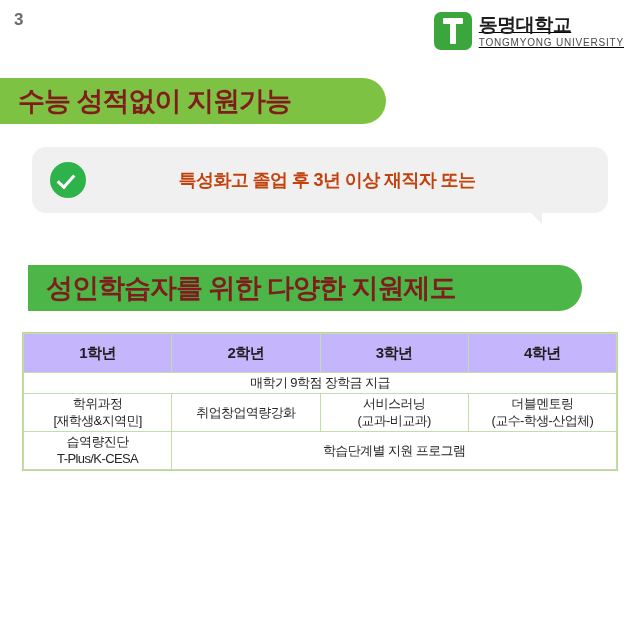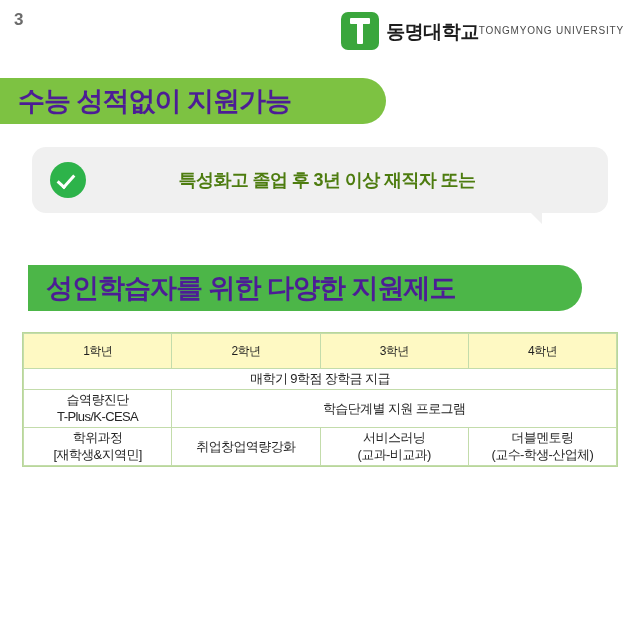--- a/index.html
+++ b/index.html
@@ -58,22 +58,23 @@
     position: absolute;
     left: 16px;
     top: 6px;
     width: 6px;
     height: 26px;
     background: #ffffff;
     border-radius: 1px;
   }
   .logo-text {
     display: flex;
-    flex-direction: row;
+    flex-direction: column;
     line-height: 1;
+    text-decoration: underline;
   }
   .logo-kr {
     font-size: 19px;
     font-weight: bold;
     color: #1d1d1d;
     letter-spacing: -0.5px;
   }
   .logo-en {
     font-size: 10px;
     color: #4a4a4a;
@@ -82,21 +83,21 @@
   }
 
   
   .banner {
     position: absolute;
     left: 0;
     height: 46px;
     display: flex;
     align-items: center;
     padding: 0 26px 0 18px;
-    color: #4c1d95;
+    color: #7f1d1d;
     font-size: 27px;
     font-weight: bold;
     letter-spacing: -1px;
     border-top-right-radius: 23px;
     border-bottom-right-radius: 23px;
     white-space: nowrap;
   }
   .banner-1 {
     top: 78px;
     background: #7dc242;
@@ -150,21 +151,21 @@
     height: 14px;
     border: solid #ffffff;
     border-width: 0 3px 3px 0;
     transform: rotate(42deg);
   }
   .callout-text {
     flex: 1;
     text-align: center;
     font-size: 18px;
     font-weight: bold;
-    color: #4d7c0f;
+    color: #c2410c;
     line-height: 1.5;
     letter-spacing: -0.6px;
     padding-right: 40px;
   }
 
   
   .table {
     position: absolute;
     left: 22px;
     top: 332px;
@@ -183,23 +184,23 @@
     border: 1px solid #c3dcab;
     text-align: center;
     vertical-align: middle;
     font-size: 13px;
     color: #262626;
     letter-spacing: -0.6px;
     padding: 1px 2px;
     line-height: 1.35;
   }
   table.support-table tr.head td {
-    background: #fef9c3;
-    font-size: 12px;
-    font-weight: normal;
+    background: #c4b5fd;
+    font-size: 15px;
+    font-weight: bold;
     padding: 9px 2px;
     color: #1f1f1f;
   }
   .cell-2line {
     line-height: 1.35;
   }
   td.tall {
     padding: 11px 2px;
   }
   td.tight {
@@ -237,35 +238,35 @@
       <td>1학년</td>
       <td>2학년</td>
       <td>3학년</td>
       <td>4학년</td>
     </tr>
     <tr>
       <td class="tight" colspan="4">매학기 9학점 장학금 지급</td>
     </tr>
     <tr>
       <td class="tall">
+        <div>학위과정</div>
+        <div>[재학생&amp;지역민]</div>
+      </td>
+      <td class="tall">취업창업역량강화</td>
+      <td class="tall">
+        <div>서비스러닝</div>
+        <div>(교과-비교과)</div>
+      </td>
+      <td class="tall">
+        <div>더블멘토링</div>
+        <div>(교수-학생-산업체)</div>
+      </td>
+    </tr>
+    <tr>
+      <td class="tall">
         <div>습역량진단</div>
         <div>T-Plus/K-CESA</div>
       </td>
       <td class="tall" colspan="3">학습단계별 지원 프로그램</td>
-    </tr>
-    <tr>
-      <td class="tall">
-        <div>학위과정</div>
-        <div>[재학생&amp;지역민]</div>
-      </td>
-      <td class="tall">취업창업역량강화</td>
-      <td class="tall">
-        <div>서비스러닝</div>
-        <div>(교과-비교과)</div>
-      </td>
-      <td class="tall">
-        <div>더블멘토링</div>
-        <div>(교수-학생-산업체)</div>
-      </td>
     </tr>
   </tbody>
     </table>
 </div>
 
 </body></html>

